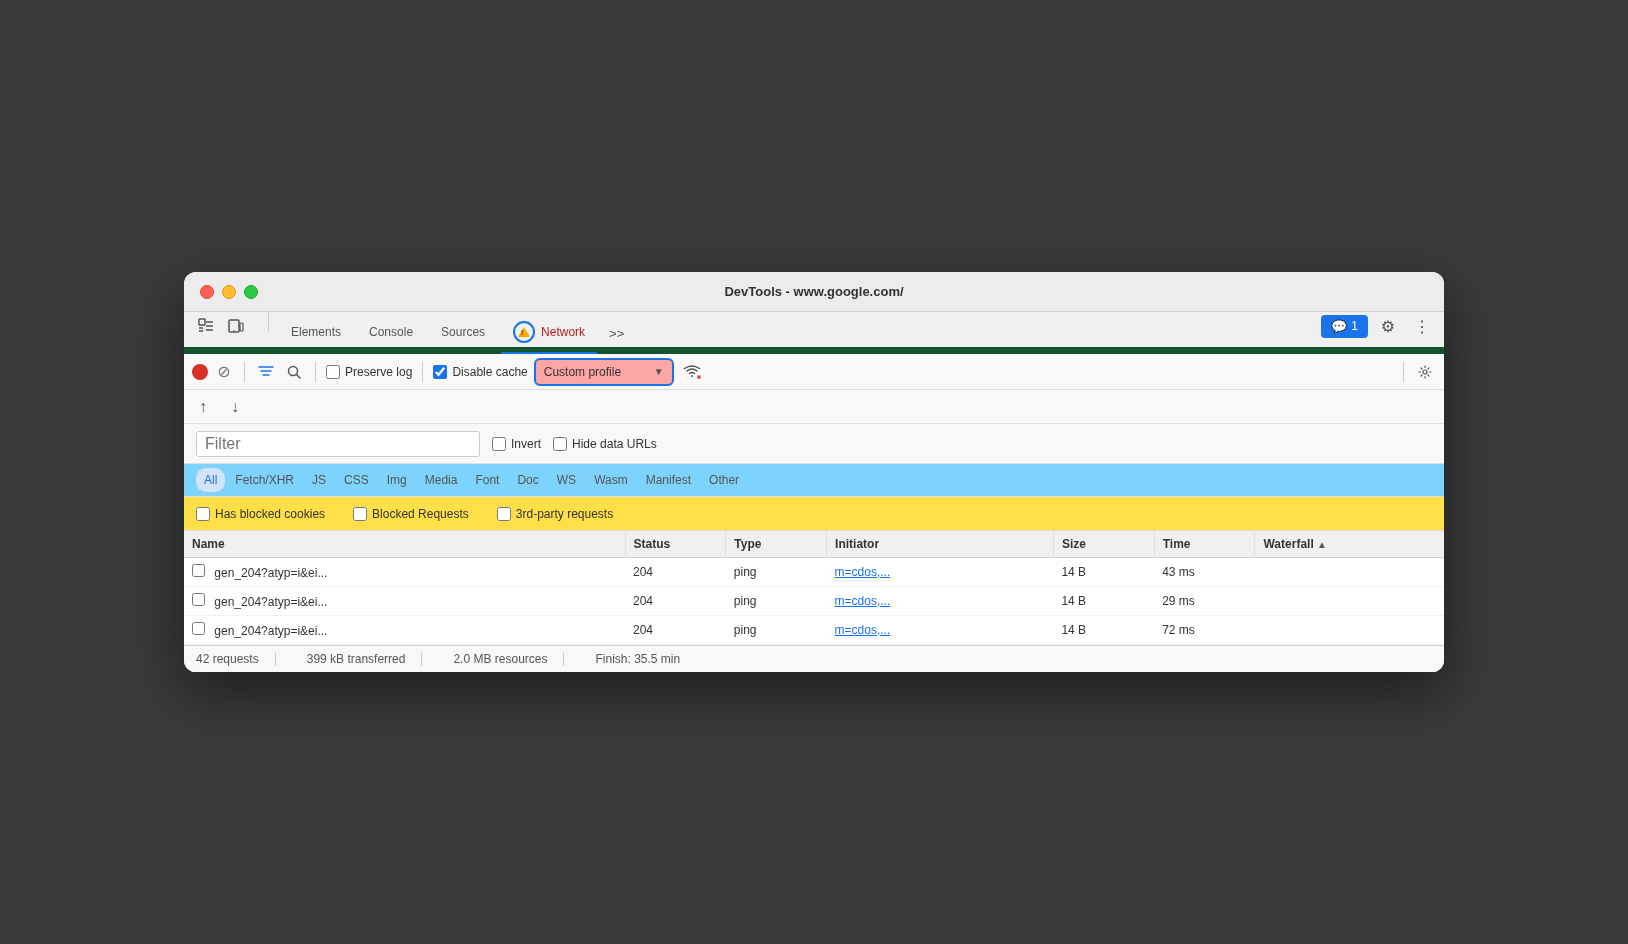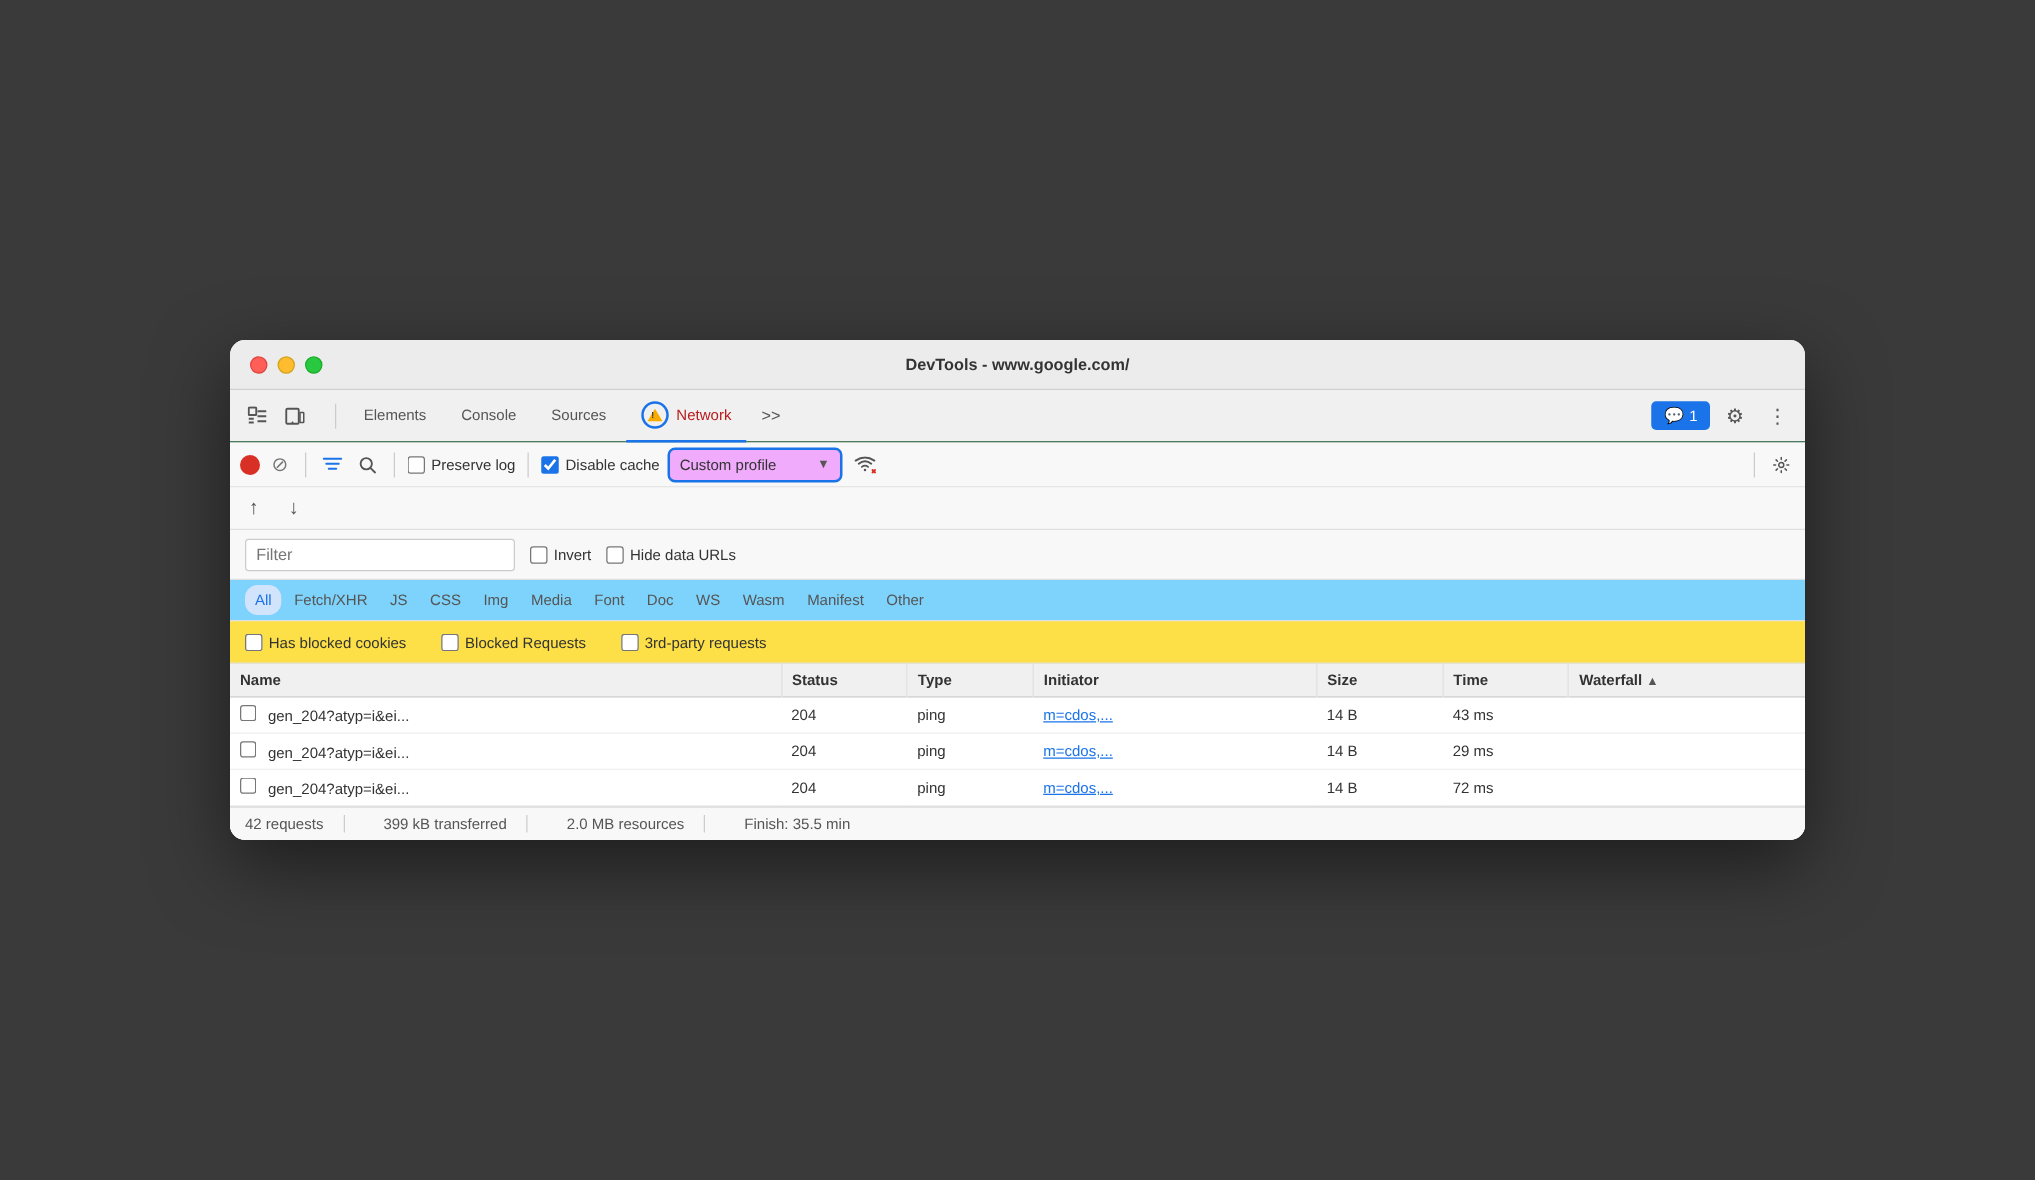--- a/index.html
+++ b/index.html
@@ -47,23 +47,23 @@
       font-size: 13px;
       font-weight: 600;
       color: #333;
     }
     .devtools-body {
       background: #ffffff;
     }
     
     .tab-bar {
       display: flex;
-      align-items: center;
+      align-items: flex-start;
       background: #f0f0f0;
-      border-bottom: 1px solid #14532d;
+      border-bottom: 7px solid #14532d;
       padding: 0 8px;
       height: 42px;
       gap: 4px;
     }
     .tab-bar-left {
       display: flex;
       align-items: center;
       gap: 2px;
       margin-right: 8px;
     }
@@ -234,21 +234,21 @@
     .checkbox-label input[type="checkbox"] {
       width: 14px;
       height: 14px;
       accent-color: #1a73e8;
     }
     .custom-profile-dropdown {
       display: flex;
       align-items: center;
       border: 2.5px solid #1a73e8;
       border-radius: 6px;
-      background: #f0abfc;
+      background: #fca5a5;
       padding: 2px 8px;
       font-size: 12px;
       color: #333;
       cursor: pointer;
       gap: 6px;
       min-width: 140px;
       height: 28px;
     }
     .custom-profile-dropdown .dropdown-arrow {
       margin-left: auto;
@@ -310,22 +310,22 @@
       background: #f8f8f8;
       border-bottom: 1px solid #e0e0e0;
       padding: 6px 12px;
       height: 40px;
       gap: 12px;
     }
     .filter-input {
       border: 1px solid #ccc;
       border-radius: 3px;
       padding: 3px 8px;
-      font-size: 13px;
-      width: 216px;
+      font-size: 16px;
+      width: 284px;
       height: 26px;
       outline: none;
       color: #333;
     }
 
     
     .type-filter-bar {
       display: flex;
       align-items: center;
       background: #7dd3fc;

